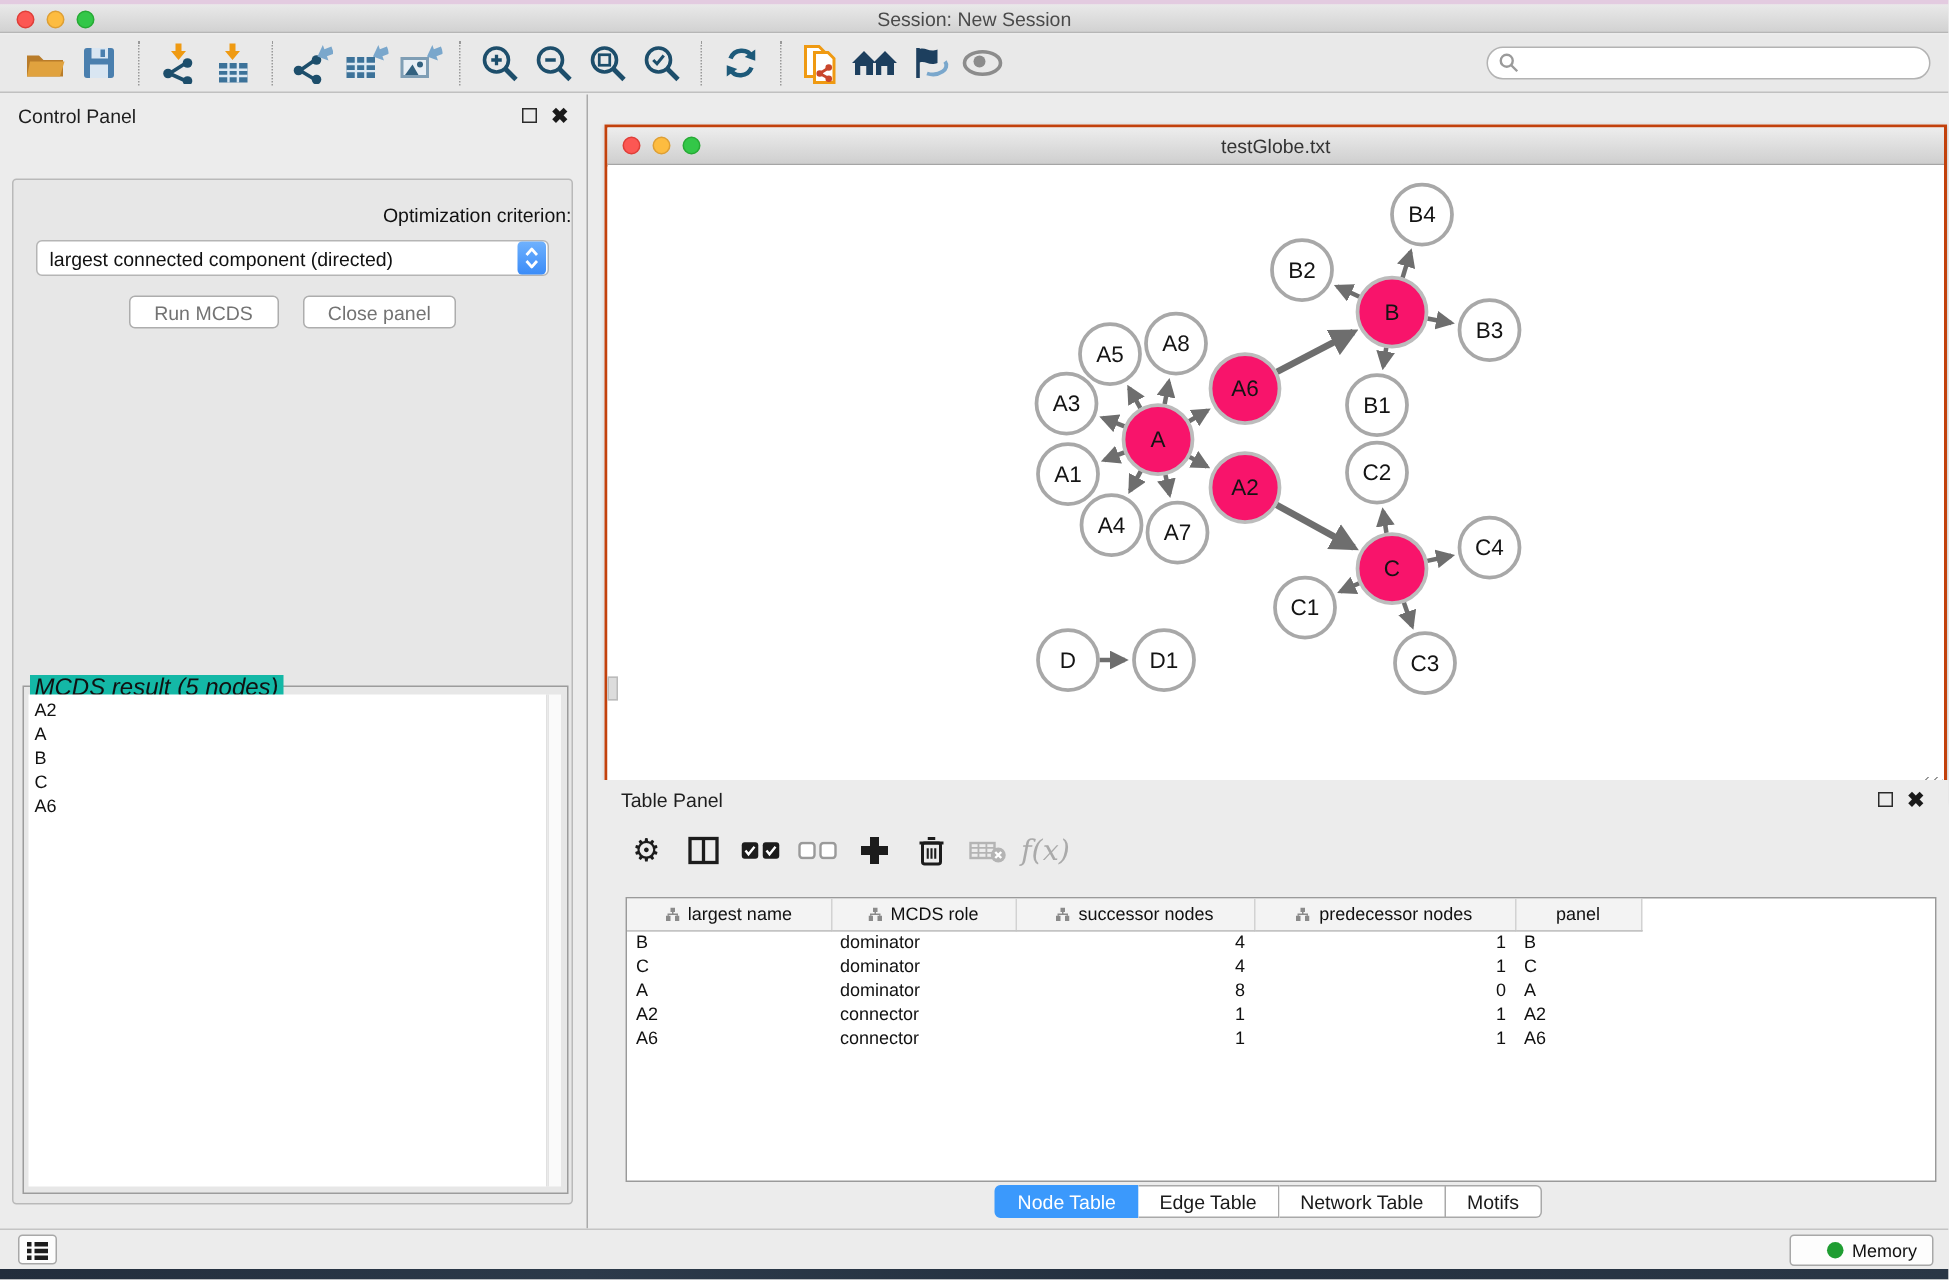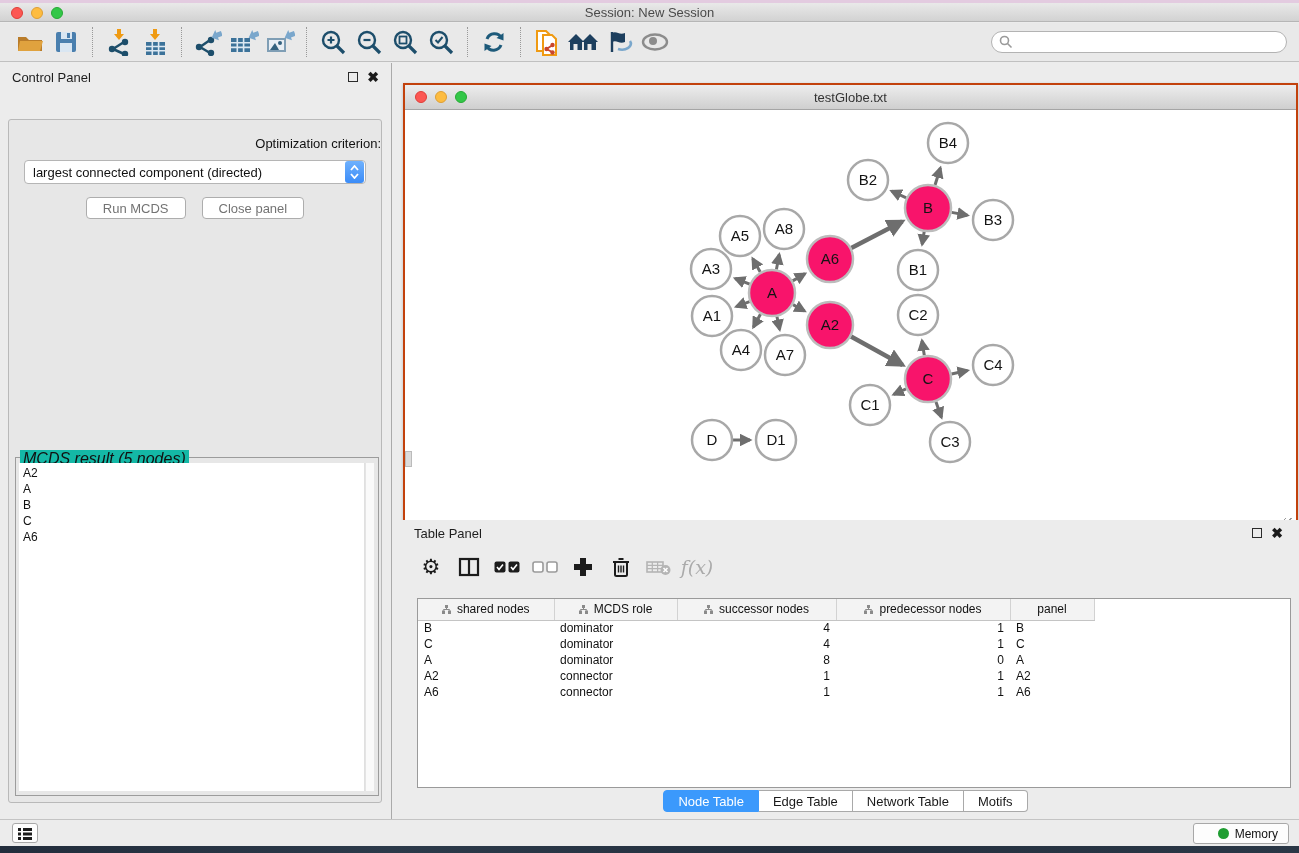--- a/index.html
+++ b/index.html
@@ -516,21 +516,21 @@
               <th style="width: 136px;">
                 <span class="th-inner">
                   <svg width="9" height="9" viewBox="0 0 9 9">
                     <g fill="#8a8a8a">
                       <rect x="3" y="0" width="3" height="3"></rect>
                       <rect x="0" y="5.5" width="3" height="3.5"></rect>
                       <rect x="6" y="5.5" width="3" height="3.5"></rect>
                     </g>
                     <path d="M4.5 3 V4.5 M1.5 5.5 V4.5 H7.5 V5.5" stroke="#8a8a8a" fill="none" stroke-width="1"></path>
                   </svg>
-                  <span>shared nodes</span>
+                  <span>largest name</span>
                 </span>
               </th>
               <th style="width: 123px;">
                 <span class="th-inner">
                   <svg width="9" height="9" viewBox="0 0 9 9">
                     <g fill="#8a8a8a">
                       <rect x="3" y="0" width="3" height="3"></rect>
                       <rect x="0" y="5.5" width="3" height="3.5"></rect>
                       <rect x="6" y="5.5" width="3" height="3.5"></rect>
                     </g>

